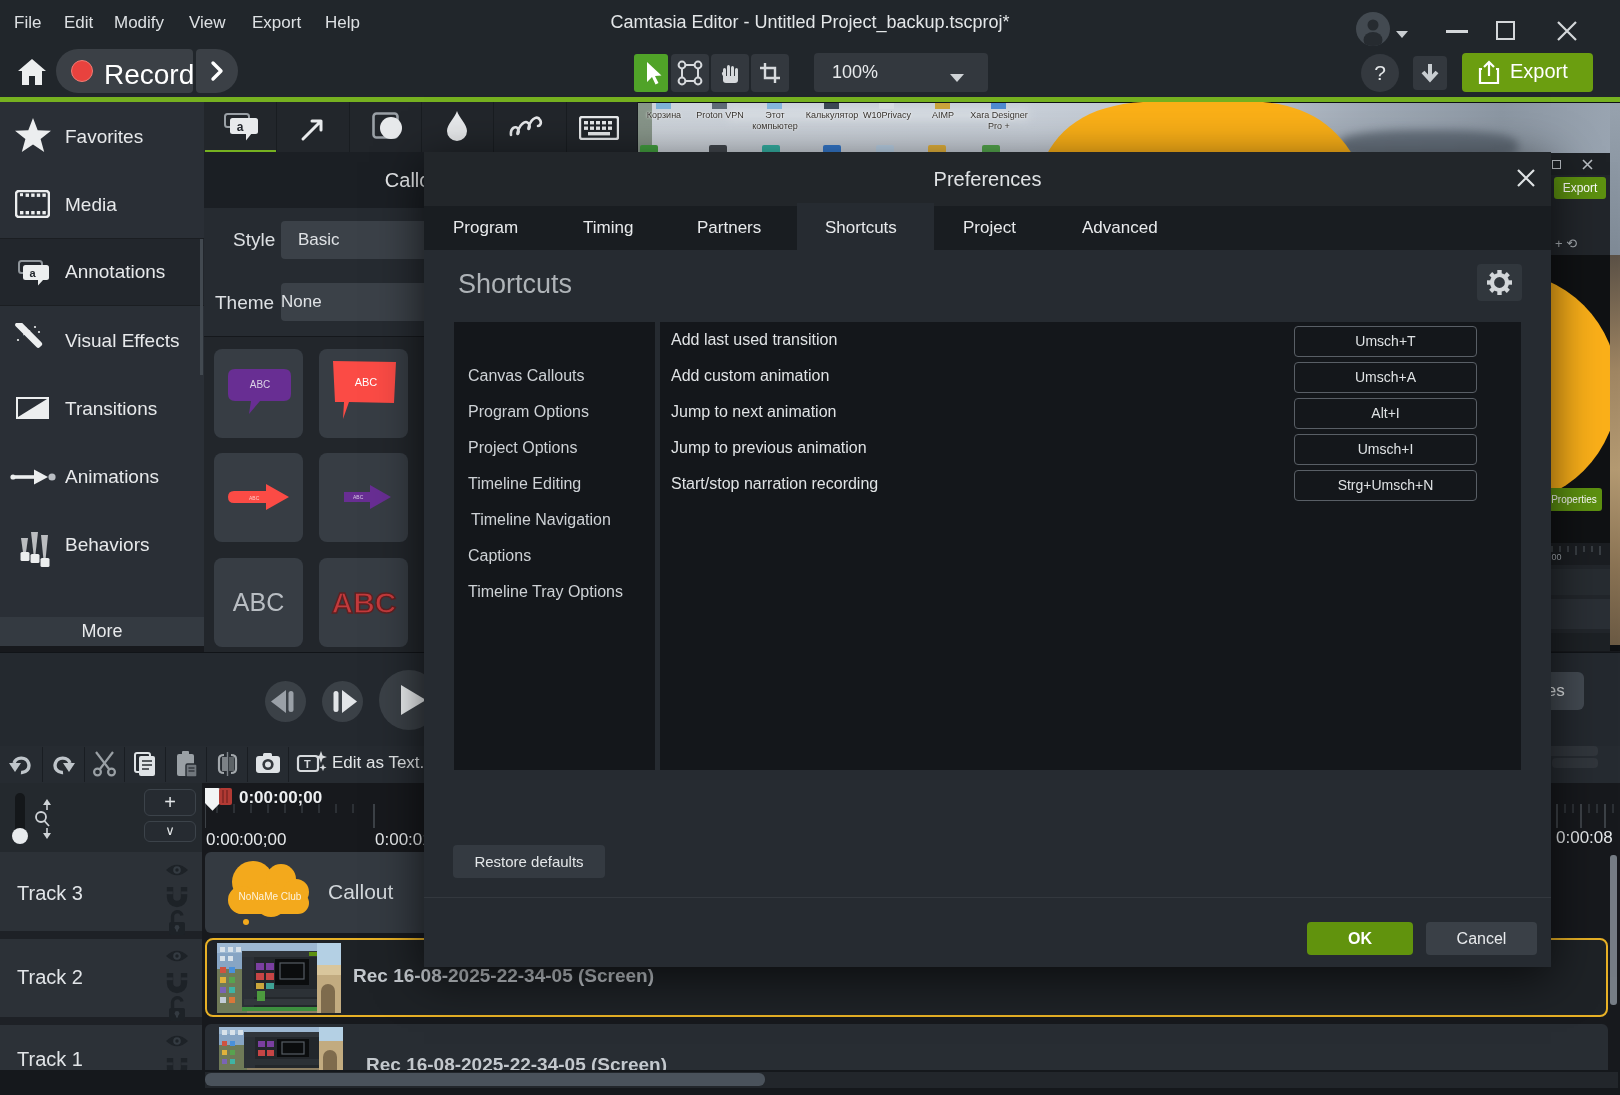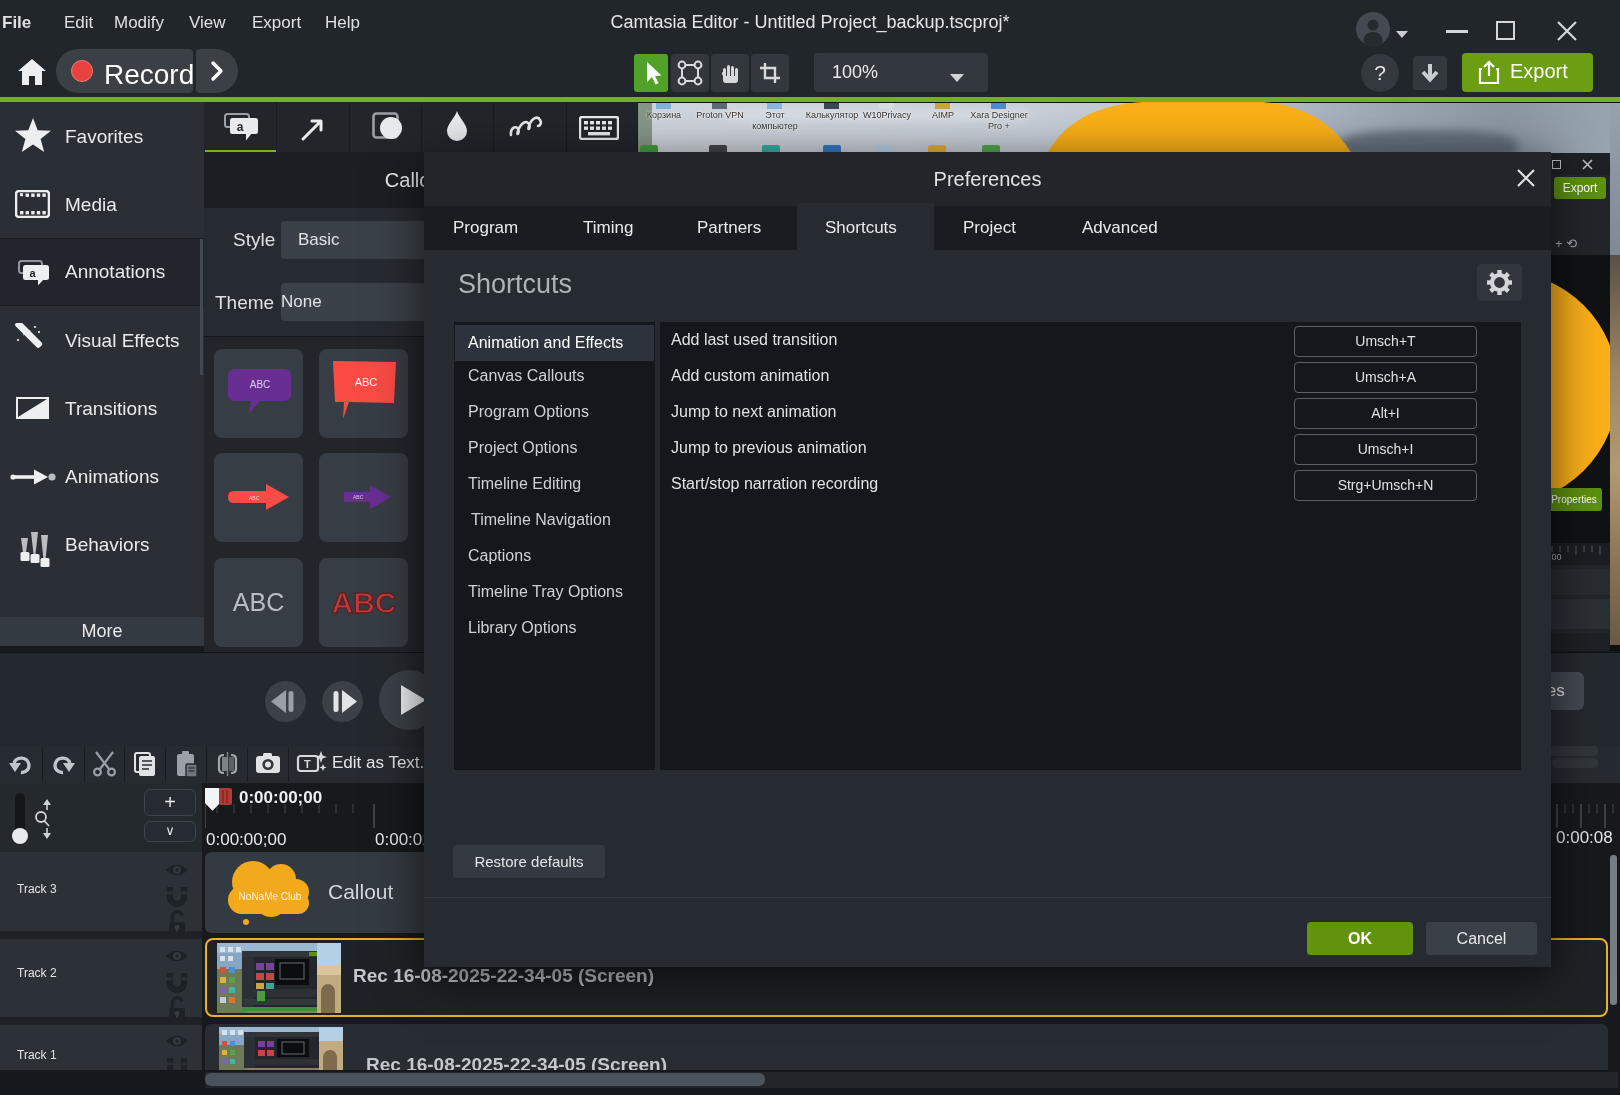--- a/index.html
+++ b/index.html
@@ -41,21 +41,21 @@
   .pcirc{border-radius:50%;background:#3b4147;}
   
   #ttoolbar{left:0;top:746px;width:1620px;height:37px;background:#262b31;}
   .tsep{top:1px;width:1px;height:35px;background:#191d22;}
   
   #tlhead{left:0;top:783px;width:202px;height:69px;background:#24292e;}
   .zbtn{width:52px;background:#262b31;border:1px solid #3c434a;border-radius:6px;
         box-sizing:border-box;color:#e3e6e8;text-align:center;}
   #ruler{left:203px;top:783px;width:1417px;height:69px;background:#17191d;}
   #trackcol{left:0;top:852px;width:202px;height:218px;background:#2c3137;}
-  .trackname{color:#e1e4e7;font-size:12px;}
+  .trackname{color:#e1e4e7;font-size:20px;}
   .clip{background:#2e343b;border-radius:3px;}
   
   #dialog{left:424px;top:152px;width:1127px;height:815px;background:#262b31;
           box-shadow:0 10px 45px rgba(0,0,0,.65);}
   #dtitle{left:0;top:0;width:1127px;height:54px;background:#22262a;color:#e0e3e5;
           font-size:20px;text-align:center;line-height:54px;}
   #dtabs{left:0;top:54px;width:1127px;height:44px;background:#191d21;}
   .dtab{top:54px;height:44px;line-height:44px;color:#e8eaec;font-size:17px;}
   #dclose{left:1090px;top:14px;width:24px;height:24px;}
   #gearbtn{left:1053px;top:112px;width:45px;height:37px;background:#31373d;border-radius:4px;}
@@ -73,21 +73,21 @@
   #dfootline{left:0;top:745px;width:1127px;height:1px;background:#33383e;}
   #okbtn{left:883px;top:770px;width:106px;height:33px;background:#61930d;border-radius:4px;
          color:#fff;font-size:16px;font-weight:bold;text-align:center;line-height:33px;}
   #cancelbtn{left:1002px;top:770px;width:111px;height:33px;background:#3a4047;border-radius:4px;
              color:#e8eaec;font-size:16px;text-align:center;line-height:33px;}
 </style>
 </head>
 <body>
 
 <div class="abs" id="titlebar"></div>
-<div class="abs menu" style="left:2px;font-weight:bold;">File</div>
+<div class="abs menu" style="left:14px;">File</div>
 <div class="abs menu" style="left:64px;">Edit</div>
 <div class="abs menu" style="left:114px;">Modify</div>
 <div class="abs menu" style="left:189px;">View</div>
 <div class="abs menu" style="left:252px;">Export</div>
 <div class="abs menu" style="left:325px;">Help</div>
 <div class="abs" id="wintitle">Camtasia Editor - Untitled Project_backup.tscproj*</div>
 
 <div class="abs" style="left:1356px;top:12px;width:34px;height:34px;border-radius:50%;background:#434a51;overflow:hidden;">
   <svg width="34" height="34">
       <circle cx="17" cy="13" r="5.5" fill="#262b30"></circle>
@@ -691,29 +691,27 @@
               <rect x="-2.2" y="-12.5" width="4.4" height="5"></rect>
               <rect x="-2.2" y="7.5" width="4.4" height="5"></rect>
               <rect x="-12.5" y="-2.2" width="5" height="4.4"></rect>
               <rect x="7.5" y="-2.2" width="5" height="4.4"></rect>
             </g>
           </g>
         </g>
       </svg></div>
   <div class="abs" id="dcontent">
     <div class="abs" id="dlist">
-      <div class="abs ditem" style="top:3px;background:#2c333d;color:#fff;">Animation and Effects</div>
       <div class="abs ditem" style="top:36px;">Canvas Callouts</div>
       <div class="abs ditem" style="top:72px;">Program Options</div>
       <div class="abs ditem" style="top:108px;">Project Options</div>
       <div class="abs ditem" style="top:144px;">Timeline Editing</div>
       <div class="abs ditem" style="top:180px;padding-left:16px;">Timeline Navigation</div>
       <div class="abs ditem" style="top:216px;">Captions</div>
       <div class="abs ditem" style="top:252px;">Timeline Tray Options</div>
-      <div class="abs ditem" style="top:288px;">Library Options</div>
     </div>
     <div class="abs drow" style="top:9px;">Add last used transition</div>
     <div class="abs drow" style="top:45px;">Add custom animation</div>
     <div class="abs drow" style="top:81px;">Jump to next animation</div>
     <div class="abs drow" style="top:117px;">Jump to previous animation</div>
     <div class="abs drow" style="top:153px;">Start/stop narration recording</div>
     <div class="abs dbtn" style="top:4px;">Umsch+T</div>
     <div class="abs dbtn" style="top:40px;">Umsch+A</div>
     <div class="abs dbtn" style="top:76px;">Alt+I</div>
     <div class="abs dbtn" style="top:112px;">Umsch+I</div>

